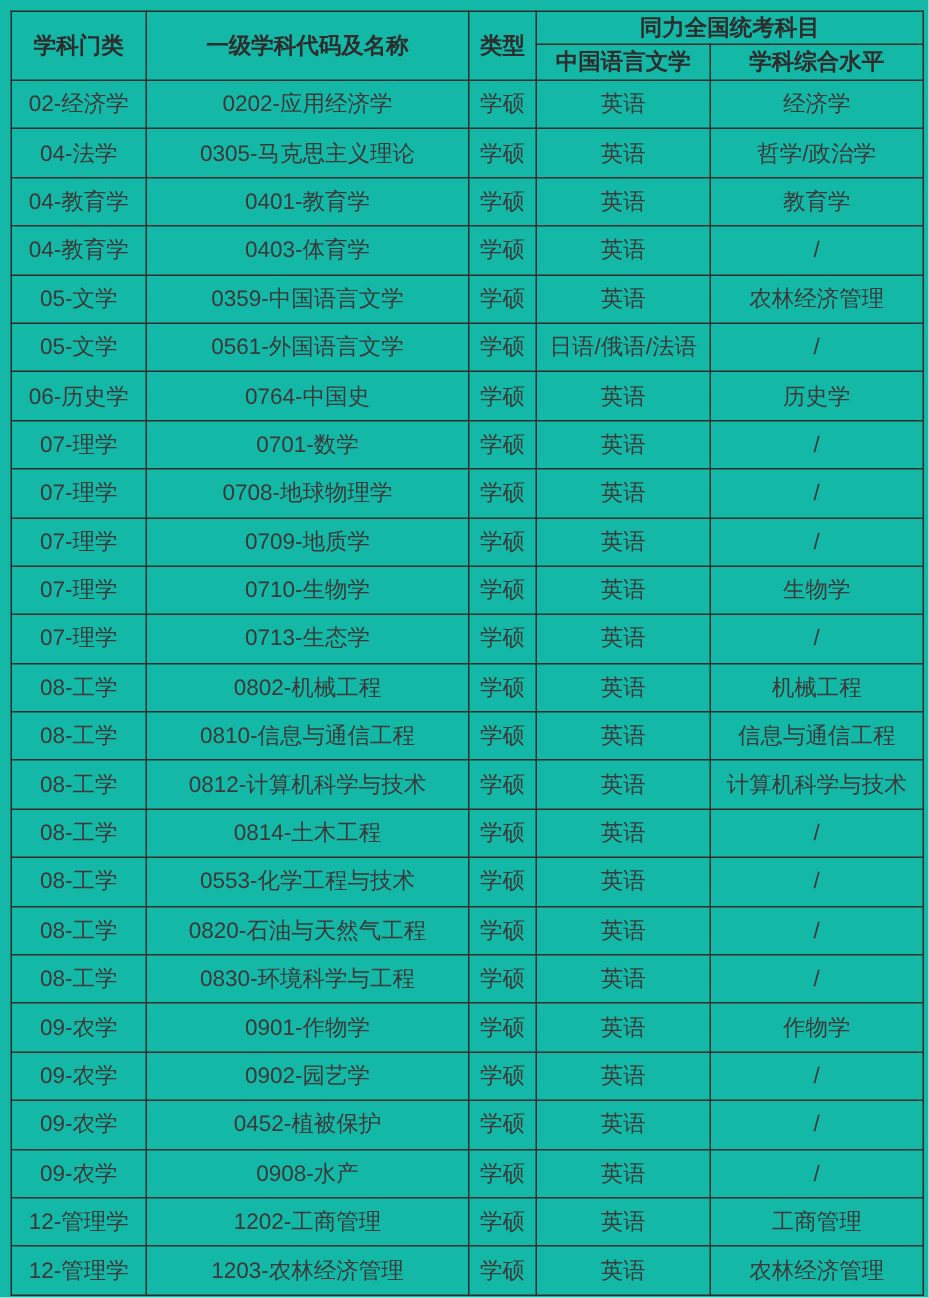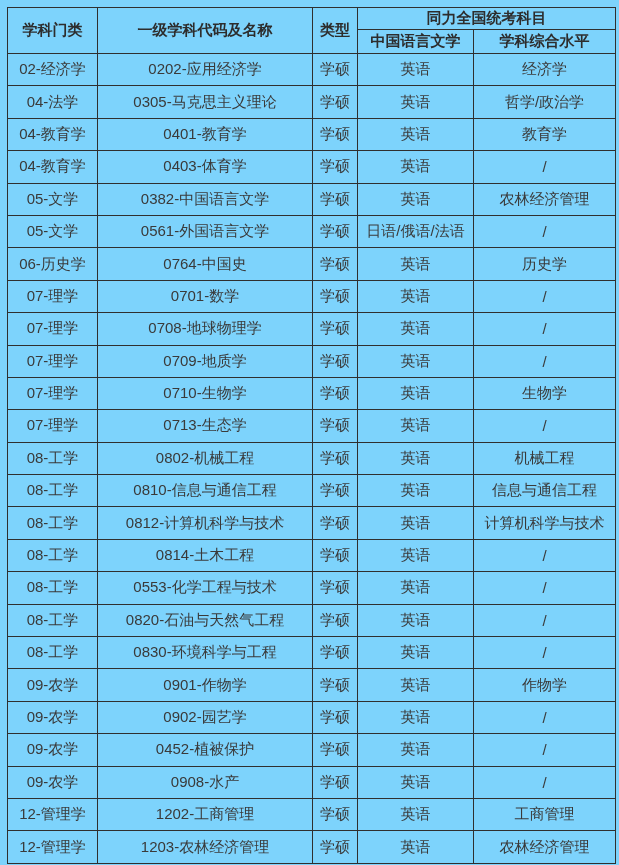--- a/index.html
+++ b/index.html
@@ -6,21 +6,21 @@
   html, body {
     margin: 0;
     padding: 0;
     background: #ffffff;
     font-family: "Liberation Sans", "DejaVu Sans", sans-serif;
   }
   .page {
     position: relative;
     width: 619px;
     height: 865px;
-    background: #7dd3fc;
+    background: #14b8a6;
     overflow: hidden;
   }
   .table-wrap {
     position: absolute;
     left: 7px;
     top: 7px;
   }
   table {
     border-collapse: collapse;
     table-layout: fixed;
@@ -98,21 +98,21 @@
           </tr>
           <tr>
             <td>04-教育学</td>
             <td>0403-体育学</td>
             <td>学硕</td>
             <td>英语</td>
             <td>/</td>
           </tr>
           <tr>
             <td>05-文学</td>
-            <td>0382-中国语言文学</td>
+            <td>0359-中国语言文学</td>
             <td>学硕</td>
             <td>英语</td>
             <td>农林经济管理</td>
           </tr>
           <tr>
             <td>05-文学</td>
             <td>0561-外国语言文学</td>
             <td>学硕</td>
             <td>日语/俄语/法语</td>
             <td>/</td>

